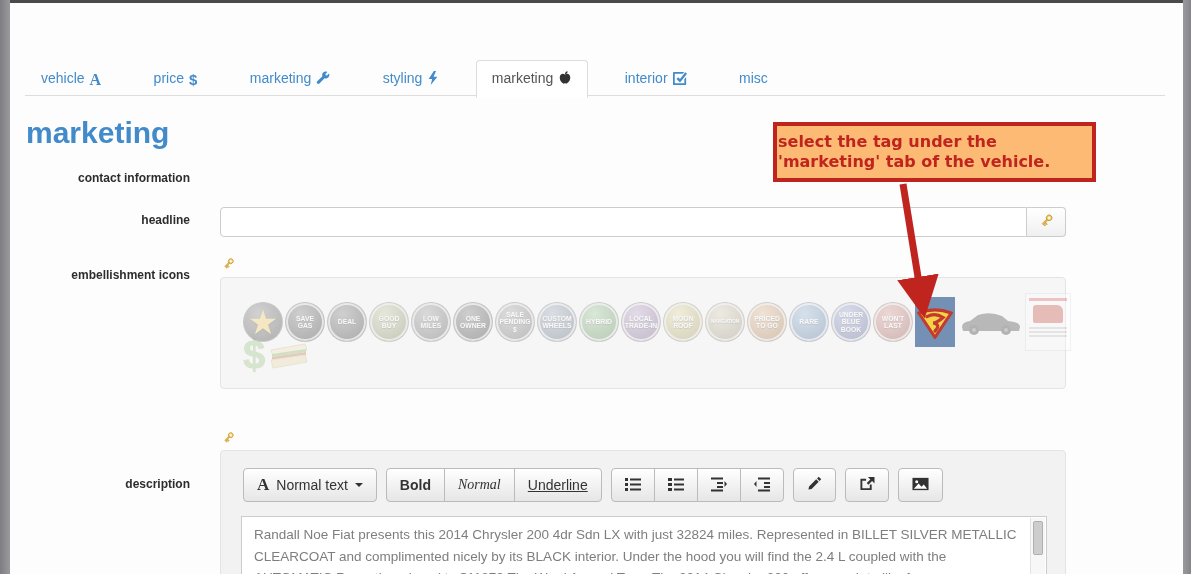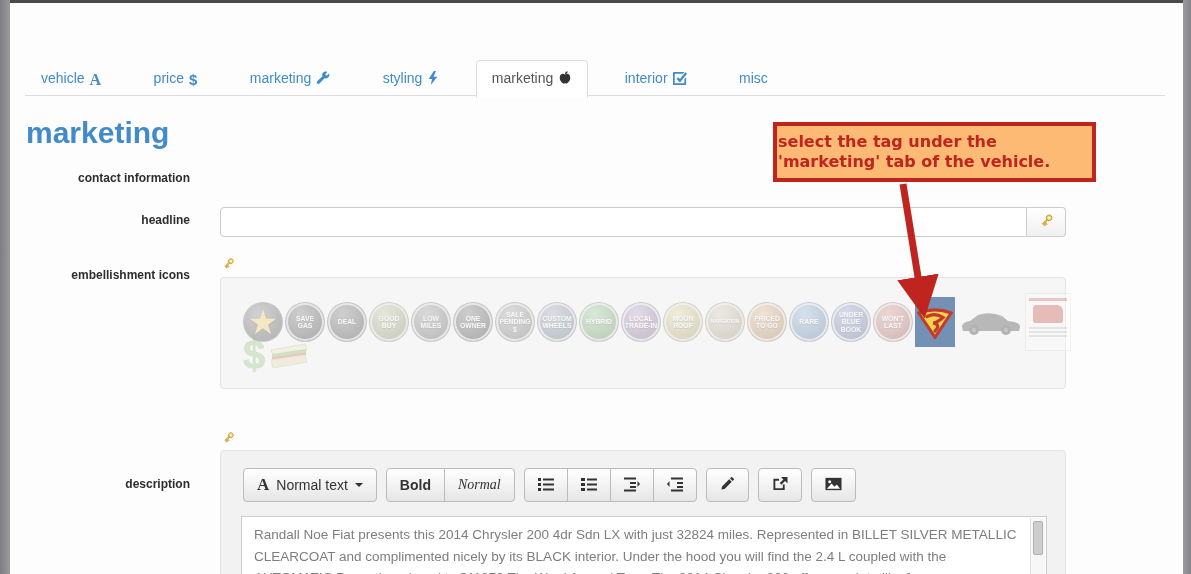--- a/index.html
+++ b/index.html
@@ -285,20 +285,21 @@
     <span class="btn-group">
       <span class="ebtn">
         <span class="fontA">A</span>
         <span>Normal text</span>
         <span class="caret"></span>
       </span>
     </span>
     <span class="btn-group">
       <span class="ebtn bold">Bold</span>
       <span class="ebtn italic">Normal</span>
+      <span class="ebtn underline">Underline</span>
     </span>
     <span class="btn-group">
       <span class="ebtn">
           <span><svg width="16" height="16" viewBox="0 0 16 16">
               <g fill="#333">
                 <rect x="0" y="2" width="3" height="3"></rect>
                 <rect x="0" y="7" width="3" height="3"></rect>
                 <rect x="0" y="12" width="3" height="3"></rect>
                 <rect x="5" y="2.5" width="11" height="2"></rect>
                 <rect x="5" y="7.5" width="11" height="2"></rect>

